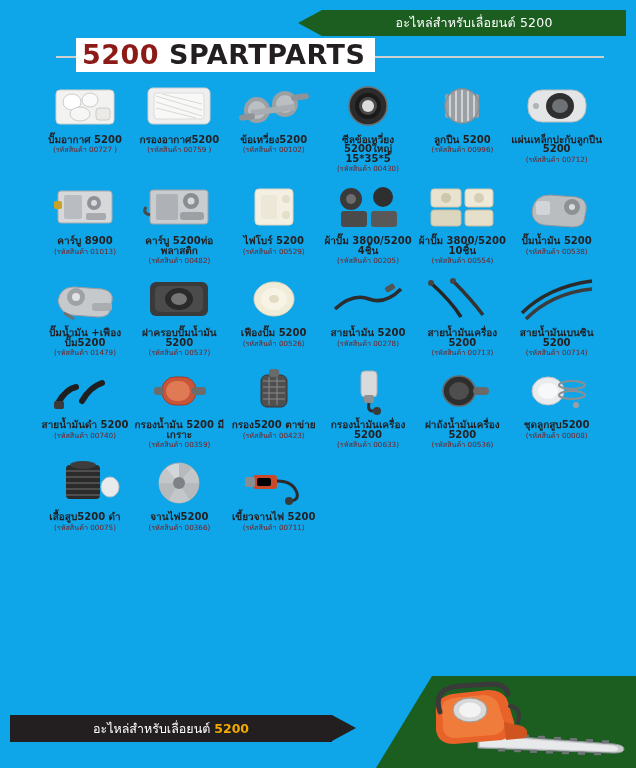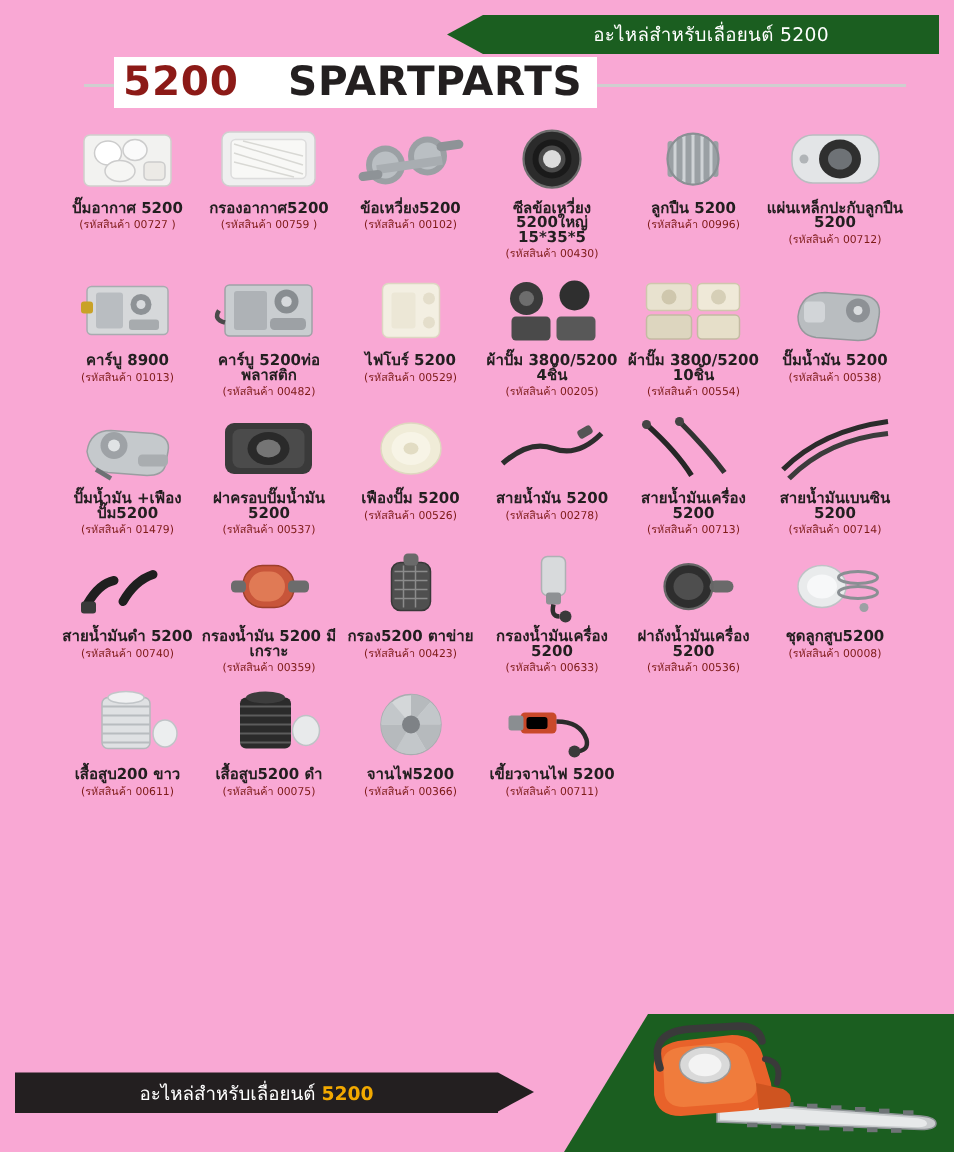--- a/index.html
+++ b/index.html
@@ -5,21 +5,21 @@
   * { box-sizing: border-box; }
   html, body {
     margin: 0; padding: 0;
     width: 636px; height: 768px;
     background: #ffffff;
     font-family: "DejaVu Sans", "Liberation Sans", sans-serif;
   }
   .page {
     position: relative;
     width: 636px; height: 768px;
-    background: #f9a8d4;
+    background: #0ea5e9;
     overflow: hidden;
   }
   
   .top-banner {
     position: absolute;
     top: 10px; left: 322px;
     width: 304px; height: 26px;
     background: #1b5e20;
     display: flex; align-items: center; justify-content: center;
   }
@@ -53,21 +53,21 @@
     top: 0px; left: 76px;
     background: #ffffff;
     padding: 0 10px 0 6px;
     font-size: 27px;
     font-weight: bold;
     letter-spacing: .5px;
     color: #231f20;
     line-height: 34px;
   }
   .main-title .num { color: #8c1a17; }
-  .main-title .word { color: #231f20; margin-left: 23px; }
+  .main-title .word { color: #231f20; }
 
   
   .grid {
     position: absolute;
     top: 78px; left: 38px;
     width: 566px;
     display: grid;
     grid-template-columns: repeat(6, 1fr);
     row-gap: 2px;
     column-gap: 0px;
@@ -458,38 +458,20 @@
           <svg viewBox="0 0 86 52" width="86" height="52">
             <ellipse cx="34" cy="26" rx="16" ry="14" fill="#e9ebec" stroke="#bfc3c6"></ellipse>
             <ellipse cx="34" cy="26" rx="10" ry="8" fill="#f7f8f9"></ellipse>
             <ellipse cx="58" cy="20" rx="13" ry="4" fill="none" stroke="#8a8f93" stroke-width="2"></ellipse>
             <ellipse cx="58" cy="30" rx="13" ry="4" fill="none" stroke="#8a8f93" stroke-width="2"></ellipse>
             <circle cx="62" cy="40" r="3" fill="#9ca0a4"></circle>
           </svg>
         </div>
         <div class="cap">ชุดลูกสูบ5200</div>
         <div class="code">(รหัสสินค้า 00008)</div>
-      </div>
-      <div class="cell">
-        <div class="thumb">
-          <svg viewBox="0 0 86 52" width="86" height="52">
-            <rect x="26" y="8" width="32" height="34" rx="4" fill="#dfe1e3" stroke="#b4b8bb"></rect>
-            <g stroke="#b8bcbf" stroke-width="1.4">
-              <line x1="26" y1="14" x2="58" y2="14"></line>
-              <line x1="26" y1="20" x2="58" y2="20"></line>
-              <line x1="26" y1="26" x2="58" y2="26"></line>
-              <line x1="26" y1="32" x2="58" y2="32"></line>
-              <line x1="26" y1="38" x2="58" y2="38"></line>
-            </g>
-            <ellipse cx="42" cy="8" rx="12" ry="4" fill="#f0f1f2" stroke="#c2c6c9"></ellipse>
-            <ellipse cx="68" cy="32" rx="8" ry="9" fill="#eceeef" stroke="#c0c4c7"></ellipse>
-          </svg>
-        </div>
-        <div class="cap">เสื้อสูบ200 ขาว</div>
-        <div class="code">(รหัสสินค้า 00611)</div>
       </div>
       <div class="cell">
         <div class="thumb">
           <svg viewBox="0 0 86 52" width="86" height="52">
             <rect x="24" y="8" width="34" height="34" rx="4" fill="#2b2b2b"></rect>
             <g stroke="#5c5c5c" stroke-width="1.4">
               <line x1="24" y1="14" x2="58" y2="14"></line>
               <line x1="24" y1="20" x2="58" y2="20"></line>
               <line x1="24" y1="26" x2="58" y2="26"></line>
               <line x1="24" y1="32" x2="58" y2="32"></line>

